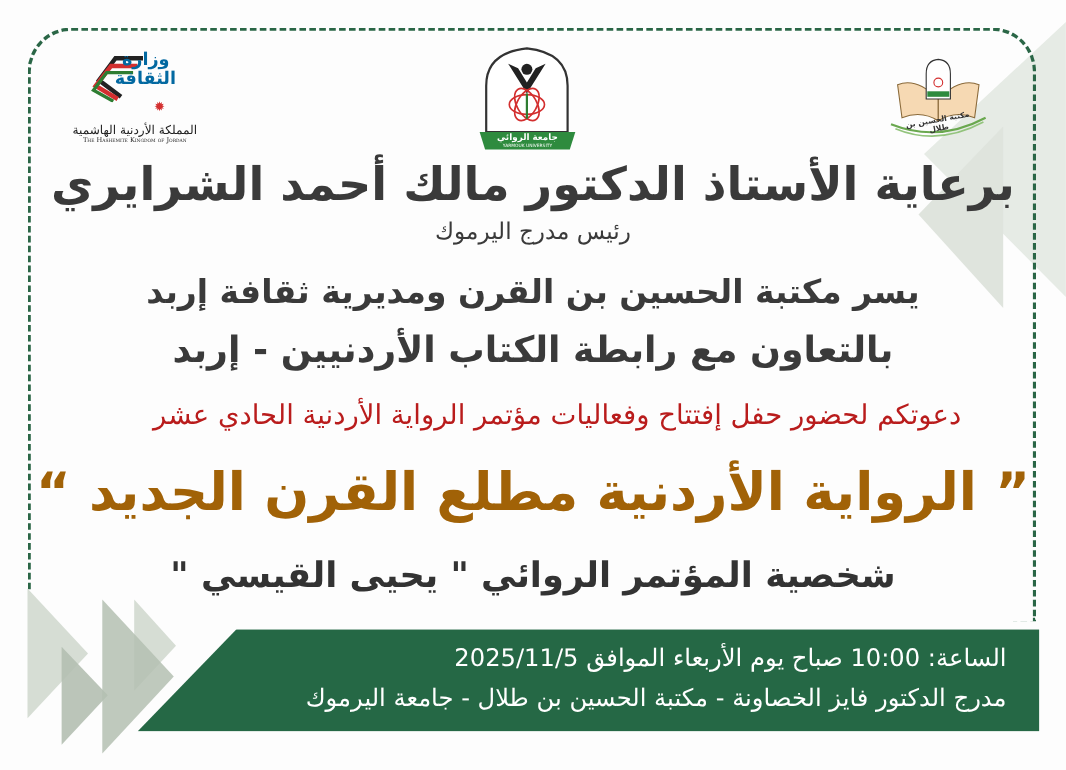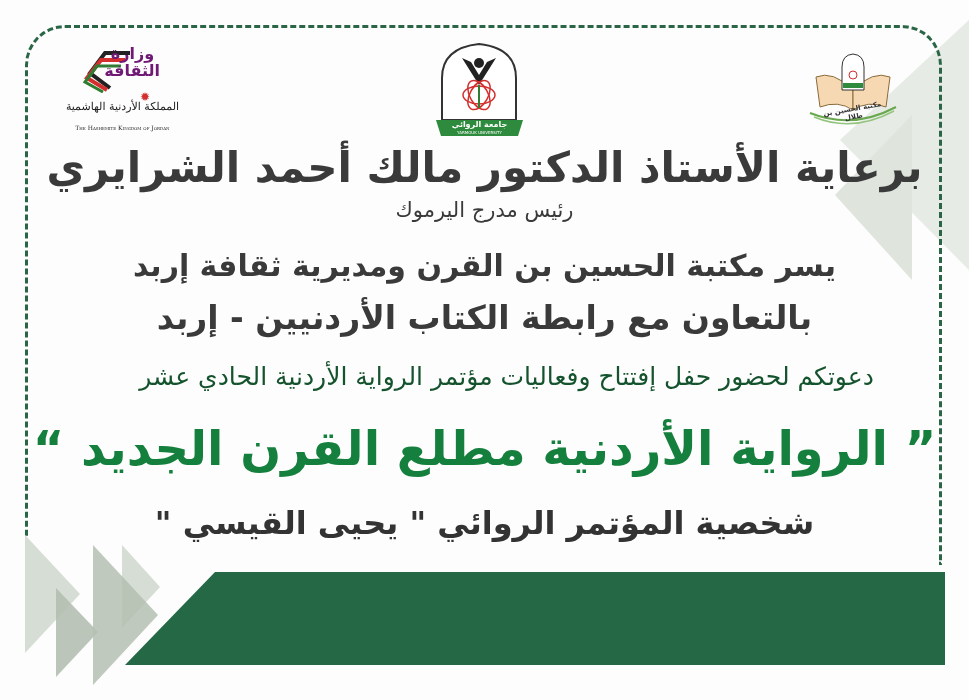--- a/index.html
+++ b/index.html
@@ -5,22 +5,22 @@
   html, body { margin:0; padding:0; }
   body { width:969px; height:700px; background:#fdfdfd; position:relative; overflow:hidden; font-family:"DejaVu Sans", sans-serif; }
   .frame { position:absolute; left:25px; top:25px; width:917px; height:540px; border:3px dashed #2a6646; border-radius:40px 40px 0 0; border-bottom:none; box-sizing:border-box; }
   .deco { position:absolute; }
   .logo { position:absolute; text-align:center; }
   .text-line { position:absolute; left:0; right:0; text-align:center; direction:rtl; color:#333; }
   .l1 { top:143px; font-size:42px; font-weight:bold; color:#3a3a3a; }
   .l2 { top:198px; font-size:21px; color:#3a3a3a; }
   .l3 { top:248px; font-size:30px; font-weight:bold; color:#3a3a3a; }
   .l4 { top:298px; font-size:33px; font-weight:bold; color:#3a3a3a; }
-  .l5 { top:362px; font-size:25px; color:#14532d;margin-left:44px; }
-  .l6 { top:420px; font-size:48px; font-weight:bold; color:#15803d; }
+  .l5 { top:362px; font-size:25px; color:#b91c1c;margin-left:44px; }
+  .l6 { top:420px; font-size:48px; font-weight:bold; color:#a16207; }
   .l7 { top:504px; font-size:32px; font-weight:bold; color:#333; }
   .band { position:absolute; left:125px; top:572px; width:820px; height:93px; background:#256845; clip-path:polygon(90px 0, 100% 0, 100% 100%, 0 100%); }
   .band-line { position:absolute; right:30px; direction:rtl; color:#fff; font-size:22px; white-space:nowrap; }
   .b1 { top:14px; }
   .b2 { top:51px; }
 </style>
 </head>
 <body>
 
 <svg class="deco" style="left:820px;top:20px" width="149" height="300" viewBox="0 0 149 300">
@@ -36,23 +36,23 @@
   <polygon points="56,68 56,157 98,112" fill="#b4bfb1" opacity="0.9"></polygon>
   <polygon points="93,25 93,165 158,95" fill="#b4bfb1" opacity="0.85"></polygon>
 </svg>
 
 <div class="logo" style="left:55px;top:40px;width:135px;height:95px;">
   <svg width="60" height="45" viewBox="0 0 60 45" style="position:absolute;left:20px;top:8px">
     <polyline points="55,5 30,5 15,25 35,40" fill="none" stroke="#222" stroke-width="4"></polyline>
     <polyline points="50,12 26,12 12,30 32,42" fill="none" stroke="#d32f2f" stroke-width="4"></polyline>
     <polyline points="46,18 22,18 10,34 28,44" fill="none" stroke="#2e7d32" stroke-width="3"></polyline>
   </svg>
-  <div style="position:absolute;right:30px;top:5px;width:55px;font-size:16px;font-weight:bold;line-height:17px;direction:rtl;color:#701a75">وزارة الثقافة</div>
+  <div style="position:absolute;right:30px;top:5px;width:55px;font-size:16px;font-weight:bold;line-height:17px;direction:rtl;color:#0369a1">وزارة الثقافة</div>
   <div style="position:absolute;left:85px;top:50px;color:#d32f2f;font-size:12px">✹</div>
-  <div style="position:absolute;left:0;top:60px;width:135px;font-size:11px;direction:rtl;color:#222;font-family:'DejaVu Serif',serif">المملكة الأردنية الهاشمية</div>
+  <div style="position:absolute;left:0;top:72px;width:135px;font-size:11px;direction:rtl;color:#222;font-family:'DejaVu Serif',serif">المملكة الأردنية الهاشمية</div>
   <div style="position:absolute;left:0;top:84px;width:135px;font-size:6px;color:#222;font-variant:small-caps;font-family:'DejaVu Serif',serif">The Hashemite Kingdom of Jordan</div>
 </div>
 
 <div class="logo" style="left:432px;top:40px;width:95px;height:98px;">
   <svg width="95" height="98" viewBox="0 0 95 98">
     <path d="M10,80 L10,38 Q10,8 47,4 Q84,8 84,38 L84,80 Z" fill="#fff" stroke="#333" stroke-width="2"></path>
     <path d="M30,18 L47,45 L64,18 L55,22 L47,35 L39,22 Z" fill="#222"></path>
     <circle cx="47" cy="23" r="5" fill="#222"></circle>
     <ellipse cx="47" cy="55" rx="16" ry="9" fill="none" stroke="#d32f2f" stroke-width="1.5"></ellipse>
     <ellipse cx="47" cy="55" rx="16" ry="9" fill="none" stroke="#d32f2f" stroke-width="1.5" transform="rotate(60 47 55)"></ellipse>
@@ -79,13 +79,15 @@
 
 <div class="text-line l1">برعاية الأستاذ الدكتور مالك أحمد الشرايري</div>
 <div class="text-line l2">رئيس مدرج اليرموك</div>
 <div class="text-line l3">يسر مكتبة الحسين بن القرن ومديرية ثقافة إربد</div>
 <div class="text-line l4">بالتعاون مع رابطة الكتاب الأردنيين - إربد</div>
 <div class="text-line l5">دعوتكم لحضور حفل إفتتاح وفعاليات مؤتمر الرواية الأردنية الحادي عشر</div>
 <div class="text-line l6">” الرواية الأردنية مطلع القرن الجديد “</div>
 <div class="text-line l7">شخصية المؤتمر الروائي " يحيى القيسي "</div>
 
 <div class="band">
+  <div class="band-line b1">الساعة: 10:00 صباح يوم الأربعاء الموافق 2025/11/5</div>
+  <div class="band-line b2">مدرج الدكتور فايز الخصاونة - مكتبة الحسين بن طلال - جامعة اليرموك</div>
 </div>
 
 </body></html>

